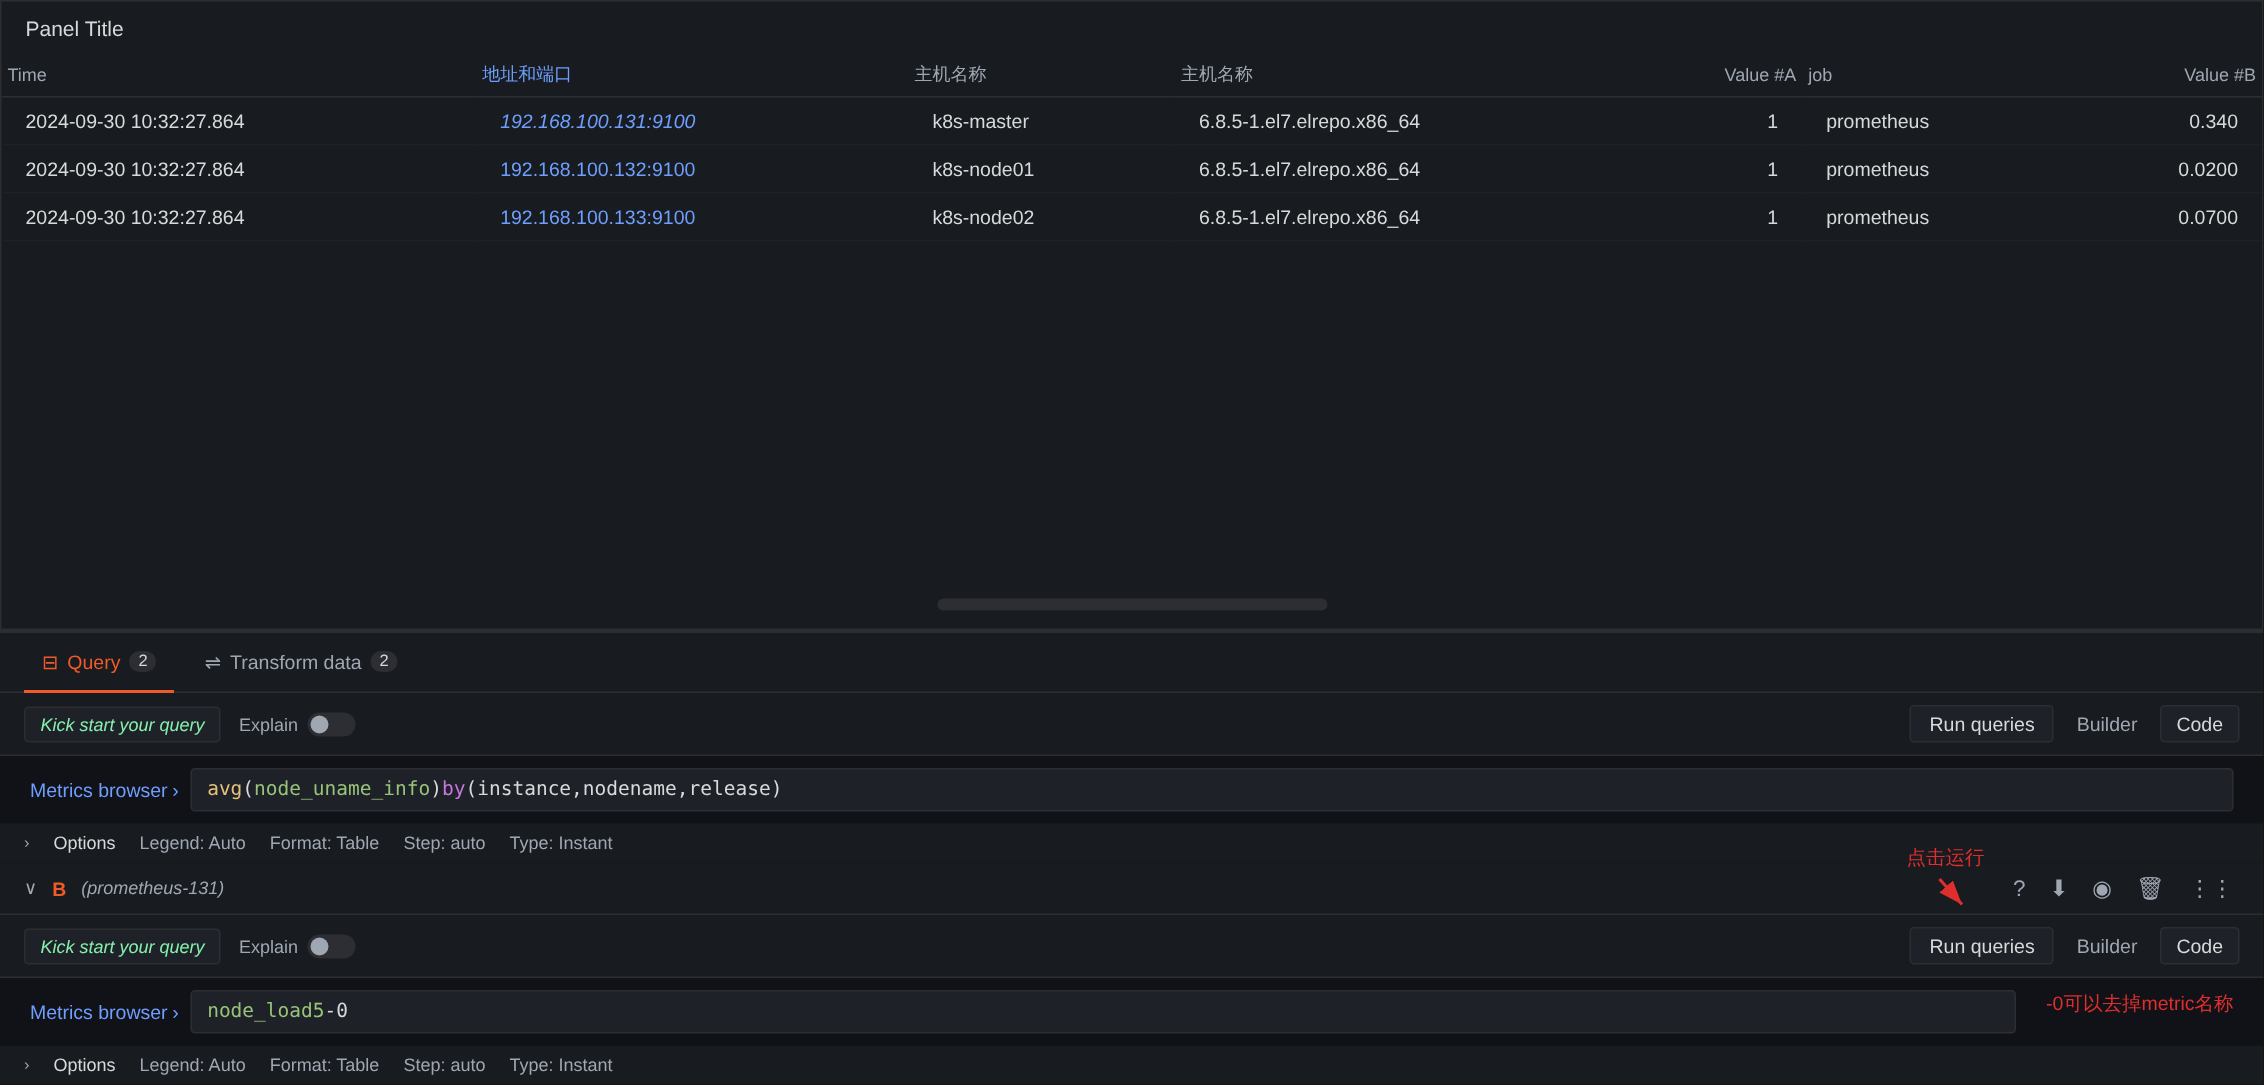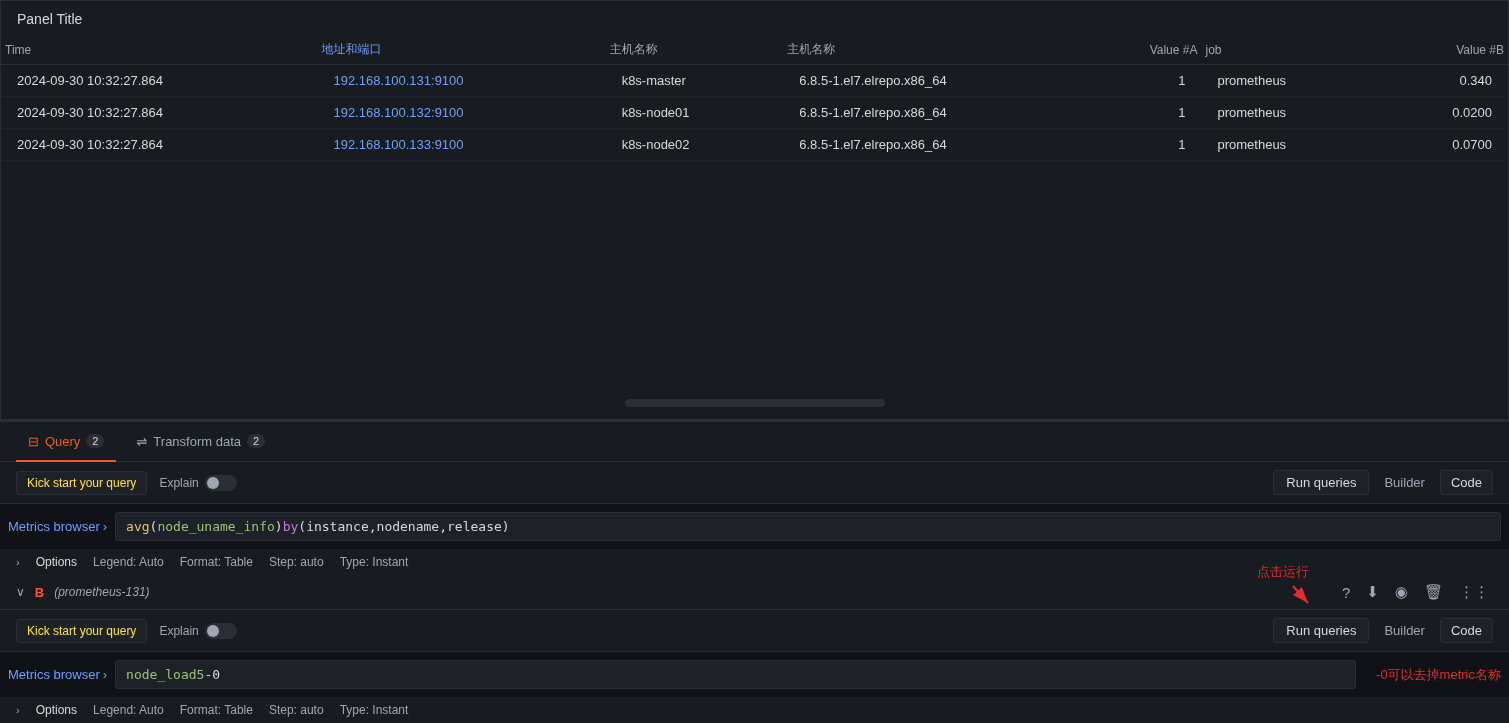--- a/index.html
+++ b/index.html
@@ -115,25 +115,26 @@
       gap: 12px;
     }
     .query-toolbar-right {
       display: flex;
       align-items: center;
       gap: 4px;
     }
     .btn-kick-start {
       background: #1e2128;
       border: 1px solid #2c2e33;
-      color: #fde047;
+      color: #86efac;
       padding: 4px 10px;
       border-radius: 3px;
       cursor: pointer;
       font-size: 12px;
+      font-style: italic;
     }
     .explain-toggle {
       display: flex;
       align-items: center;
       gap: 6px;
       font-size: 12px;
       color: #9fa7b3;
     }
     .toggle-switch {
       width: 32px;
@@ -177,22 +178,21 @@
       border: 1px solid #2c2e33;
       color: #d8d9da;
       padding: 4px 10px;
       border-radius: 3px;
       cursor: pointer;
       font-size: 13px;
     }
     
     .query-input-row {
       display: flex;
-      align-items: center;
-      padding: 8px 8px;
+      padding: 8px 20px;
       background: #111217;
       gap: 8px;
     }
     .metrics-browser-link {
       color: #6e9fff;
       font-size: 13px;
       cursor: pointer;
       white-space: nowrap;
       display: flex;
       align-items: center;
@@ -289,21 +289,21 @@
         <th>主机名称</th>
         <th>主机名称</th>
         <th class="right-align">Value #A</th>
         <th>job</th>
         <th class="right-align">Value #B</th>
       </tr>
     </thead>
     <tbody id="table-body">
     <tr>
     <td>2024-09-30 10:32:27.864</td>
-    <td style="color:#6e9fff;">192.168.100.131:9100</td>
+    <td style="color:#6e9fff;font-style:italic;">192.168.100.131:9100</td>
     <td>k8s-master</td>
     <td>6.8.5-1.el7.elrepo.x86_64</td>
     <td class="right-align">1</td>
     <td>prometheus</td>
     <td class="right-align">0.340</td>
   </tr>
         <tr>
     <td>2024-09-30 10:32:27.864</td>
     <td style="color:#6e9fff;">192.168.100.132:9100</td>
     <td>k8s-node01</td>
@@ -400,21 +400,21 @@
   <div class="query-toolbar" style="position:relative;">
     <div class="query-toolbar-left">
       <button class="btn-kick-start">Kick start your query</button>
       <div class="explain-toggle">
         <span>Explain</span>
         <div class="toggle-switch"></div>
       </div>
     </div>
     <div class="query-toolbar-right" style="position:relative;">
 
-      <div style="position:absolute; bottom:32px; right:170px; pointer-events:none; display:flex; flex-direction:column; align-items:center;">
+      <div style="position:absolute; bottom:32px; right:170px; pointer-events:none; display:flex; flex-direction:column; align-items:flex-end;">
         <span style="color:#e02e2e; font-size:13px; white-space:nowrap;">点击运行</span>
         <svg width="80" height="30">
           <defs>
             <marker id="arrowhead2" markerWidth="8" markerHeight="6" refX="8" refY="3" orient="auto">
               <polygon points="0 0, 8 3, 0 6" fill="#e02e2e"></polygon>
             </marker>
           </defs>
           <line x1="50" y1="5" x2="65" y2="22" stroke="#e02e2e" stroke-width="2" marker-end="url(#arrowhead2)"></line>
         </svg>
       </div>

